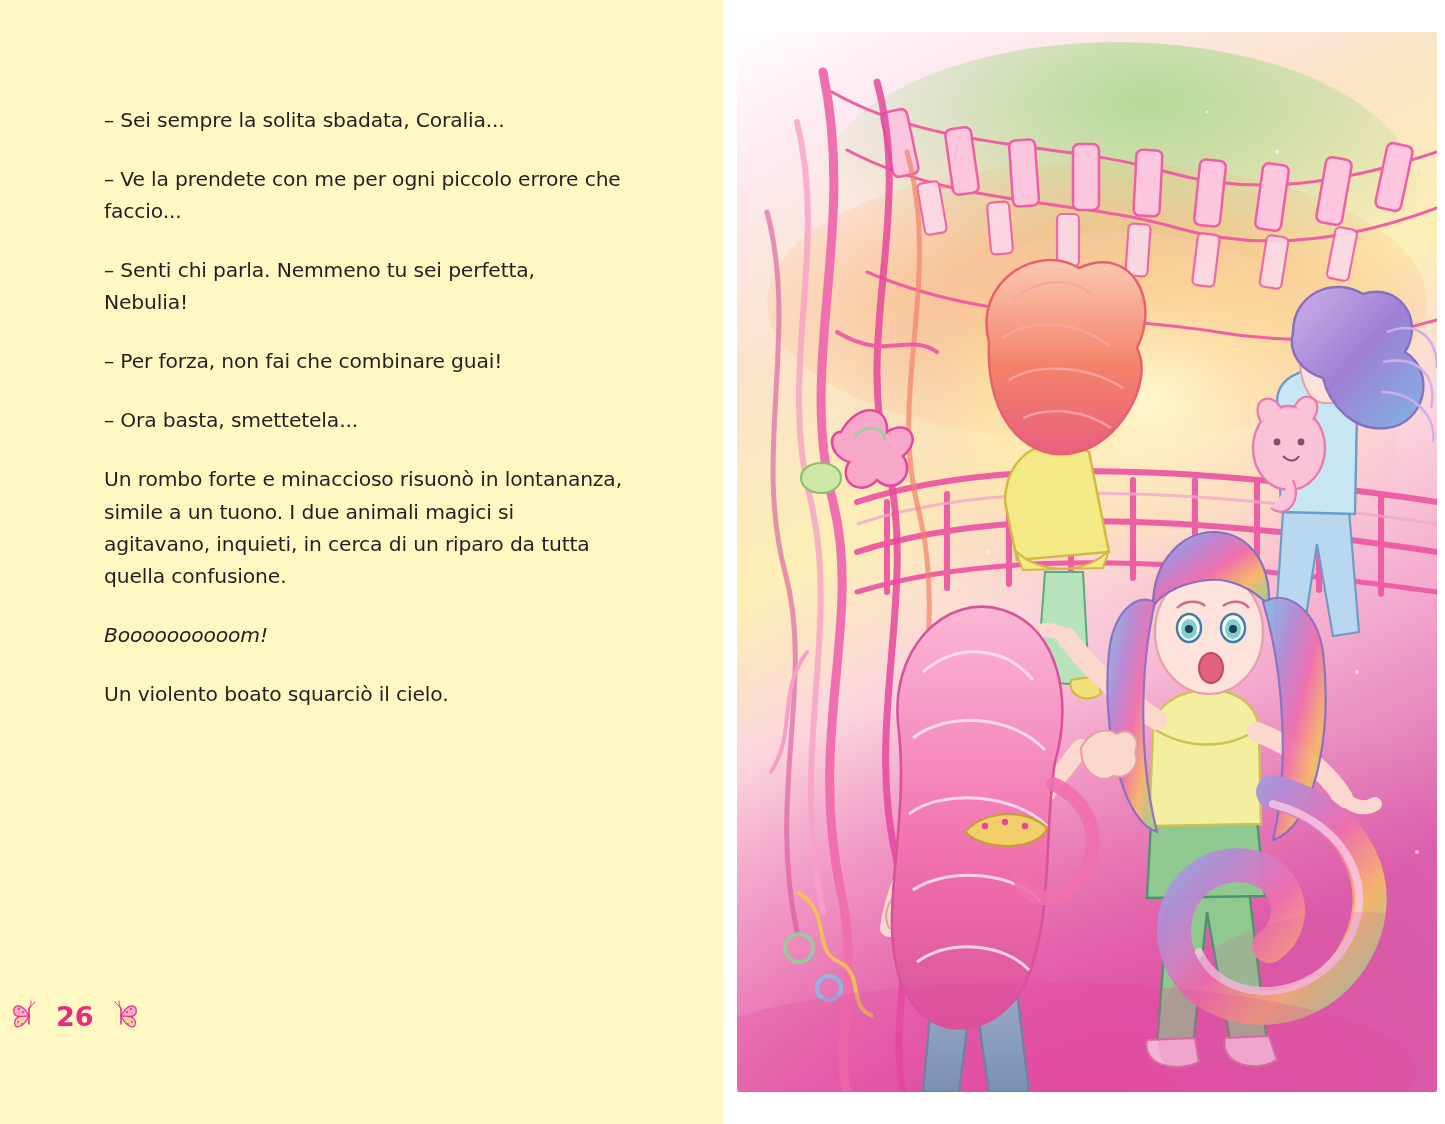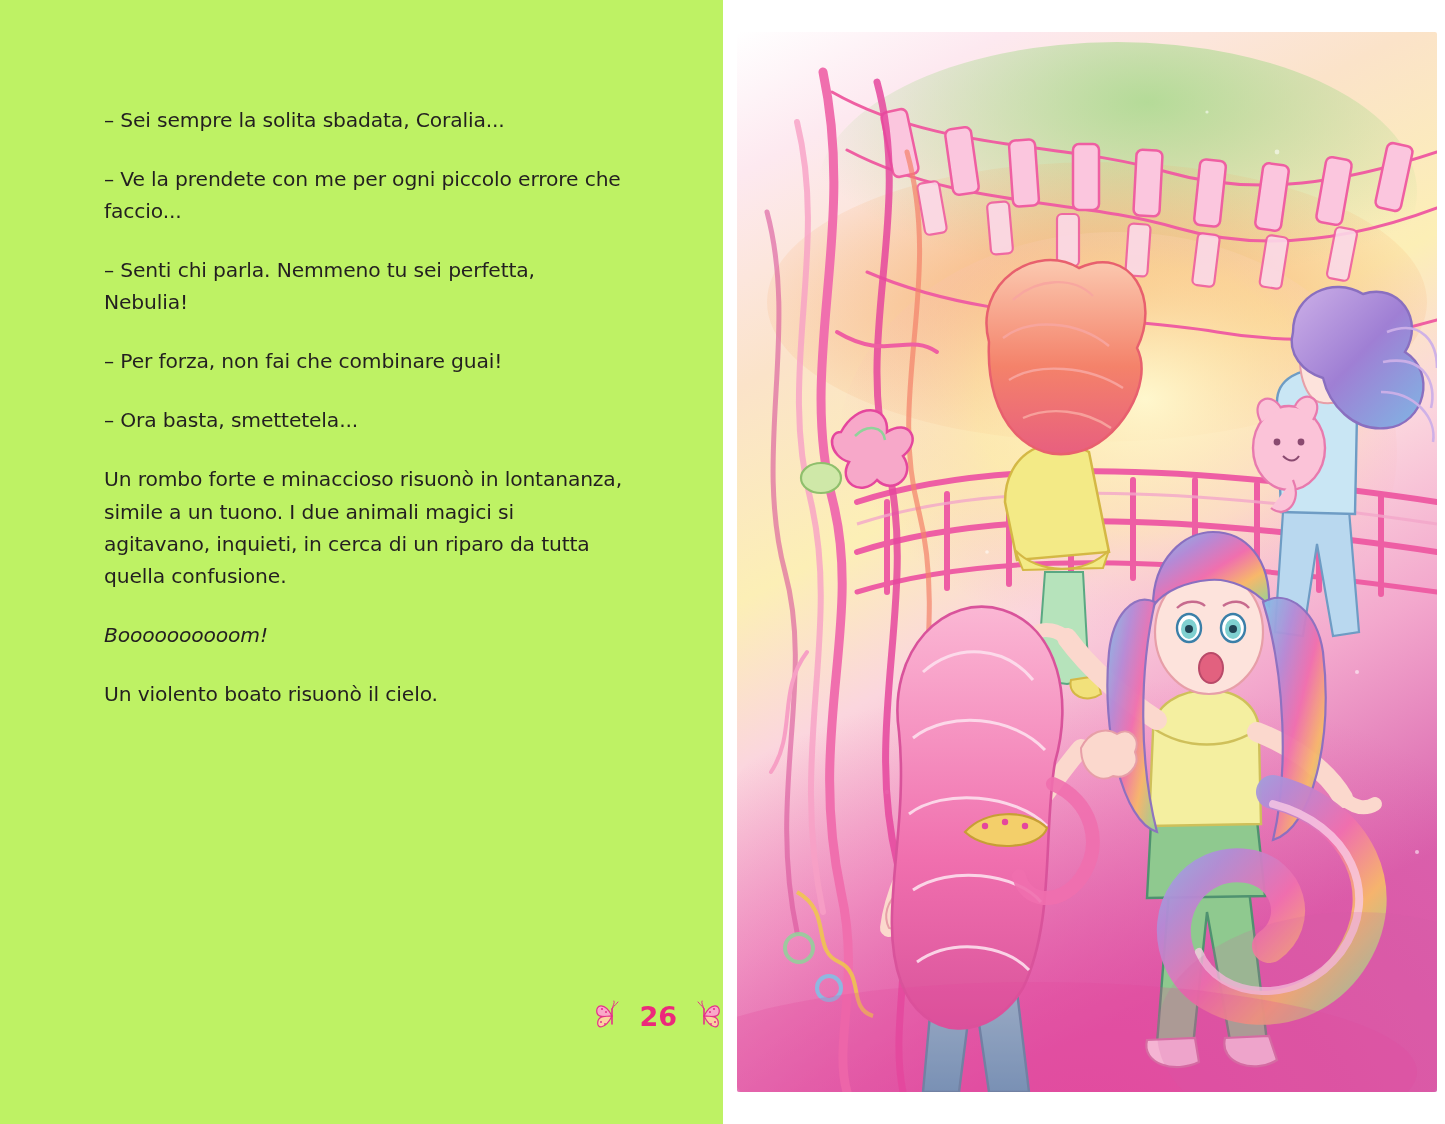--- a/index.html
+++ b/index.html
@@ -19,21 +19,21 @@
     height: 1124px;
     display: flex;
   }
   
   .page-left {
     position: relative;
     width: 723px;
     height: 1124px;
     box-sizing: border-box;
     padding: 104px 90px 0 104px;
-    background: #bef264;
+    background: #fef9c3;
   }
   .body-text p {
     margin: 0 0 27px 0;
     font-family: "DejaVu Sans", sans-serif;
     font-size: 20.3px;
     line-height: 1.58;
     color: #231f20;
     letter-spacing: -0.15px;
     max-width: 520px;
   }
@@ -41,21 +41,21 @@
     font-style: italic;
   }
   
   .folio {
     position: absolute;
     left: 0;
     right: 0;
     bottom: 88px;
     display: flex;
     align-items: center;
-    justify-content: flex-end;
+    justify-content: flex-start;
     gap: 6px;
     padding-left: 10px;
   }
   .folio-num {
     font-family: "DejaVu Sans", sans-serif;
     font-weight: bold;
     font-size: 27px;
     color: #ec297b;
     letter-spacing: 0px;
   }
@@ -90,21 +90,21 @@
 
   <div class="page-left">
     <div class="body-text">
       <p>– Sei sempre la solita sbadata, Coralia...</p>
       <p>– Ve la prendete con me per ogni piccolo errore che faccio...</p>
       <p>– Senti chi parla. Nemmeno tu sei perfetta, Nebulia!</p>
       <p>– Per forza, non fai che combinare guai!</p>
       <p>– Ora basta, smettetela...</p>
       <p>Un rombo forte e minaccioso risuonò in lontananza, simile a un tuono. I due animali magici si agitavano, inquieti, in cerca di un riparo da tutta quella confusione.</p>
       <p class="italic">Boooooooooom!</p>
-      <p>Un violento boato risuonò il cielo.</p>
+      <p>Un violento boato squarciò il cielo.</p>
     </div>
 
     <div class="folio">
       <svg class="butterfly" viewBox="0 0 40 40">
         <g>
           <path d="M19 20 C12 6, 2 8, 4 17 C5 22, 13 21, 19 20 Z" fill="#f9a8c8" stroke="#e5308a" stroke-width="1.2"></path>
           <path d="M19 20 C12 34, 3 33, 5 25 C6 20, 13 20, 19 20 Z" fill="#fbd3a0" stroke="#e5308a" stroke-width="1.2"></path>
           <circle cx="9" cy="13" r="1.1" fill="#e5308a"></circle>
           <circle cx="13" cy="16" r="1.0" fill="#e5308a"></circle>
           <circle cx="8" cy="26" r="1.0" fill="#e5308a"></circle>

